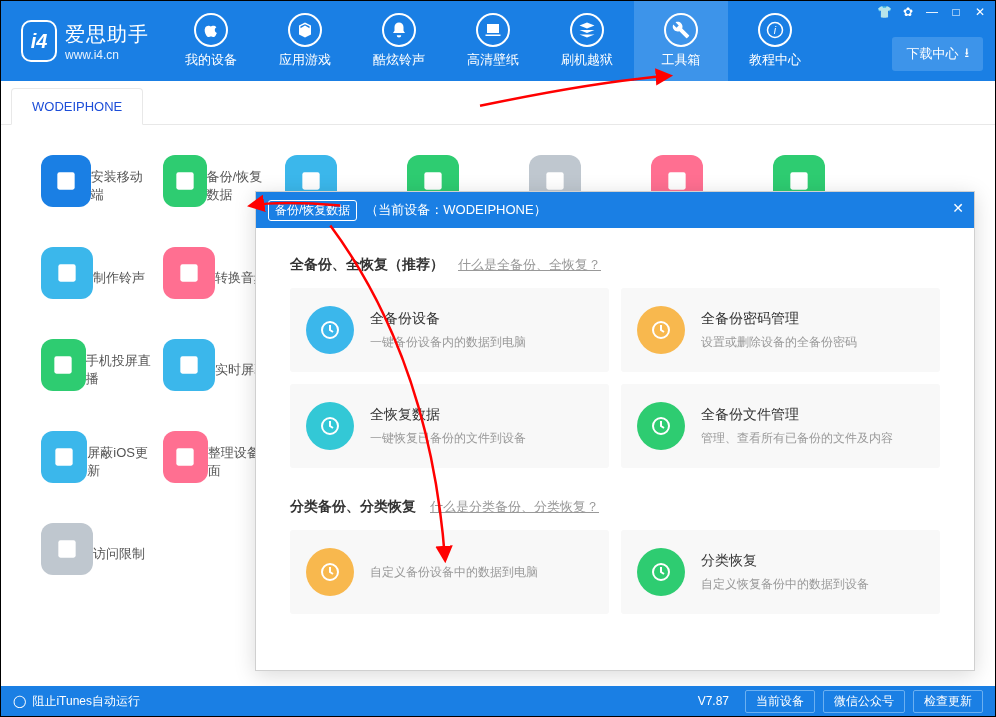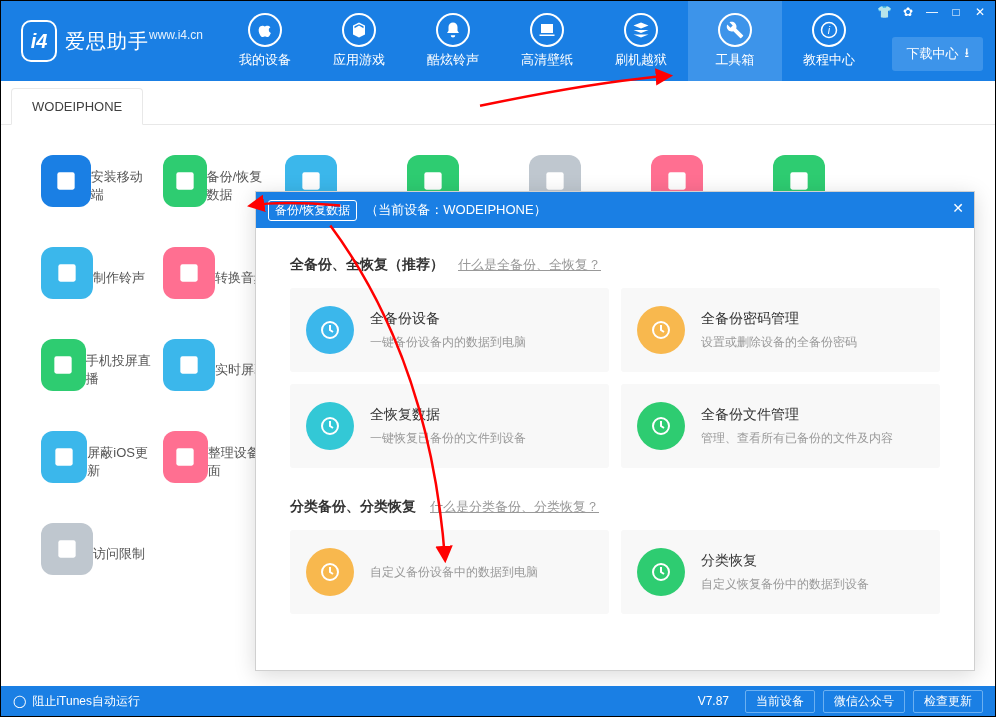--- a/index.html
+++ b/index.html
@@ -2,37 +2,37 @@
 <html><head>
 <meta charset="utf-8">
 <style>
 * { margin: 0; padding: 0; box-sizing: border-box; font-family: "Microsoft YaHei", Arial, sans-serif; }
 body { width: 996px; height: 717px; background: #fff; position: relative; border: 1px solid #000; overflow: hidden; }
 
 
 .header { height: 80px; background: #1a7fe4; display: flex; align-items: center; position: relative; }
 .logo-area { display: flex; align-items: center; padding: 0 15px 0 20px; color: #fff; }
 .logo-badge { width: 36px; height: 42px; border: 2px solid #fff; border-radius: 10px; display: flex; align-items: center; justify-content: center; font-weight: bold; font-size: 20px; font-style: italic; margin-right: 8px; }
-.logo-text { display: flex; flex-direction: row; }
+.logo-text { display: flex; flex-direction: column; }
 .app-name { font-size: 20px; font-weight: 500; letter-spacing: 1px; }
 .app-domain { font-size: 12px; opacity: .9; }
 
 .nav { display: flex; height: 100%; }
 .nav-item { width: 94px; display: flex; flex-direction: column; align-items: center; justify-content: center; color: #fff; font-size: 13px; cursor: pointer; }
 .nav-item.active { background: #3d94ea; }
 .nav-icon { width: 34px; height: 34px; border: 2px solid #fff; border-radius: 50%; display: flex; align-items: center; justify-content: center; margin-bottom: 4px; }
 .nav-icon svg { width: 18px; height: 18px; fill: #fff; }
 
 .win-controls { position: absolute; right: 8px; top: 4px; display: flex; gap: 10px; color: #fff; font-size: 12px; }
 .win-controls span { cursor: pointer; width: 14px; text-align: center; }
 .download-link { position: absolute; right: 12px; top: 36px; background: #3d94ea; color: #fff; font-size: 13px; padding: 6px 14px; border-radius: 3px; cursor: pointer; display: flex; align-items: center; gap: 6px; }
 
 
 .device-bar { border-bottom: 1px solid #e8e8e8; height: 44px; display: flex; align-items: flex-end; padding-left: 10px; }
-.device-tab { padding: 10px 20px 10px; border: 1px solid #e8e8e8; border-bottom-color: #fff; border-radius: 4px 4px 0 0; font-size: 13px; font-weight: 500; color: #404040; background: #fff; margin-bottom: -1px; }
+.device-tab { padding: 10px 20px 10px; border: 1px solid #e8e8e8; border-bottom-color: #fff; border-radius: 4px 4px 0 0; font-size: 13px; font-weight: 500; color: #1d4ed8; background: #fff; margin-bottom: -1px; }
 
 
 .tool-grid { padding: 30px 40px; display: grid; grid-template-columns: repeat(7, 112px); gap: 30px 10px; }
 .tool-cell { display: flex; flex-direction: row; align-items: center; cursor: pointer; }
 .tool-icon { width: 52px; height: 52px; border-radius: 12px; display: flex; align-items: center; justify-content: center; margin-bottom: 10px; }
 .tool-icon svg { width: 26px; height: 26px; fill: #fff; }
 .tool-label { font-size: 13px; color: #555; }
 
 
 .modal { position: absolute; left: 254px; top: 190px; width: 720px; height: 480px; background: #fff; border: 1px solid #d0d0d0; box-shadow: 0 4px 20px rgba(0,0,0,.15); display: flex; flex-direction: column; }

